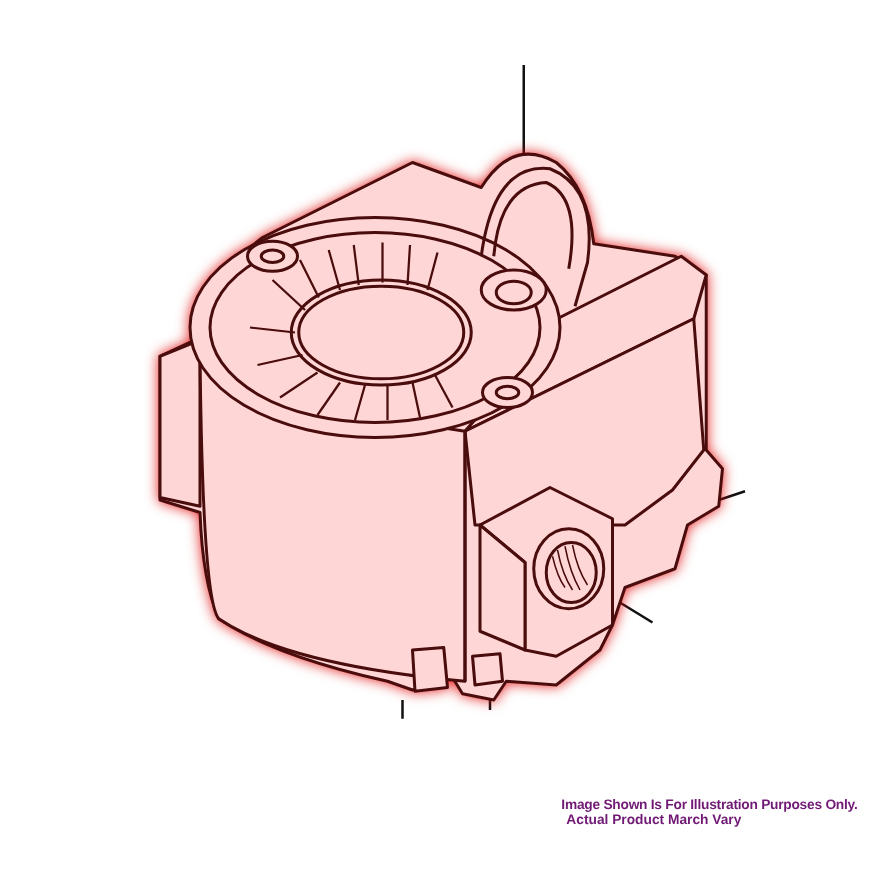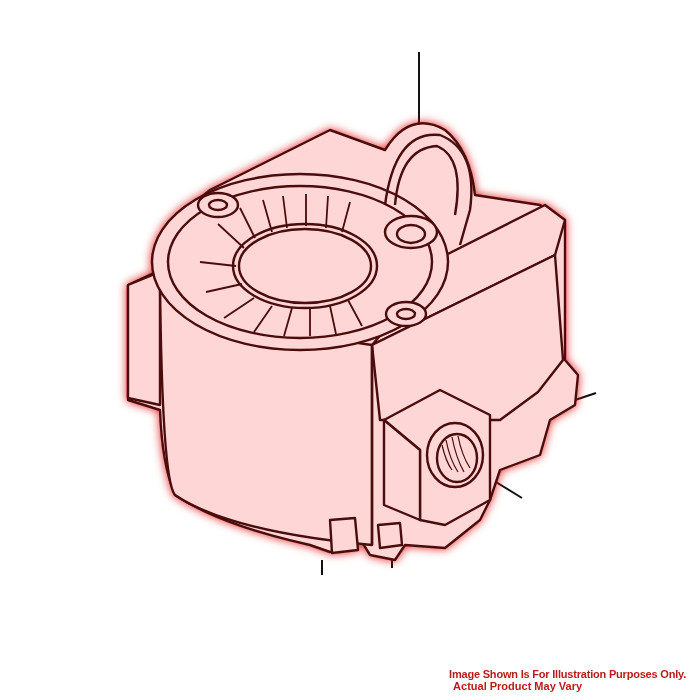--- a/index.html
+++ b/index.html
@@ -1,18 +1,18 @@
 <!DOCTYPE html>
 <html><head>
 <meta charset="utf-8">
 <style>
   html,body{margin:0;padding:0;background:#ffffff;}
   .canvas{position:relative;width:700px;height:700px;overflow:hidden;background:#ffffff;}
   svg.art{position:absolute;left:0;top:0;}
-  .caption{position:absolute;right:14px;top:668px;text-align:left;font-family:"Liberation Sans",sans-serif;color:#b91c1c;}
+  .caption{position:absolute;right:14px;top:638px;text-align:left;font-family:"Liberation Sans",sans-serif;color:#701a75;}
   .cap-line1{font-size:11px;font-weight:bold;letter-spacing:-0.2px;white-space:nowrap;}
   .cap-line2{font-size:11px;font-weight:bold;padding-left:4px;white-space:nowrap;}
   .cap-line3{font-size:11px;direction:rtl;text-align:right;white-space:nowrap;margin-top:2px;font-family:"DejaVu Sans",sans-serif;}
 </style>
 </head>
 <body>
 
 <div class="canvas">
   <svg class="art" width="700" height="700" viewBox="0 0 700 700">
     <defs>
@@ -93,15 +93,15 @@
 
       <line x1="372" y1="345" x2="372" y2="545"></line>
 
       <path d="M330 520 L355 518 L358 550 L332 553 Z"></path>
       <path d="M378 525 L400 523 L402 545 L380 548 Z"></path>
     </g>
   </svg>
 
   <div class="caption">
     <div class="cap-line1">Image Shown Is For Illustration Purposes Only.</div>
-    <div class="cap-line2">Actual Product May Vary</div>
+    <div class="cap-line2">Actual Product March Vary</div>
   </div>
 </div>
 
 </body></html>

